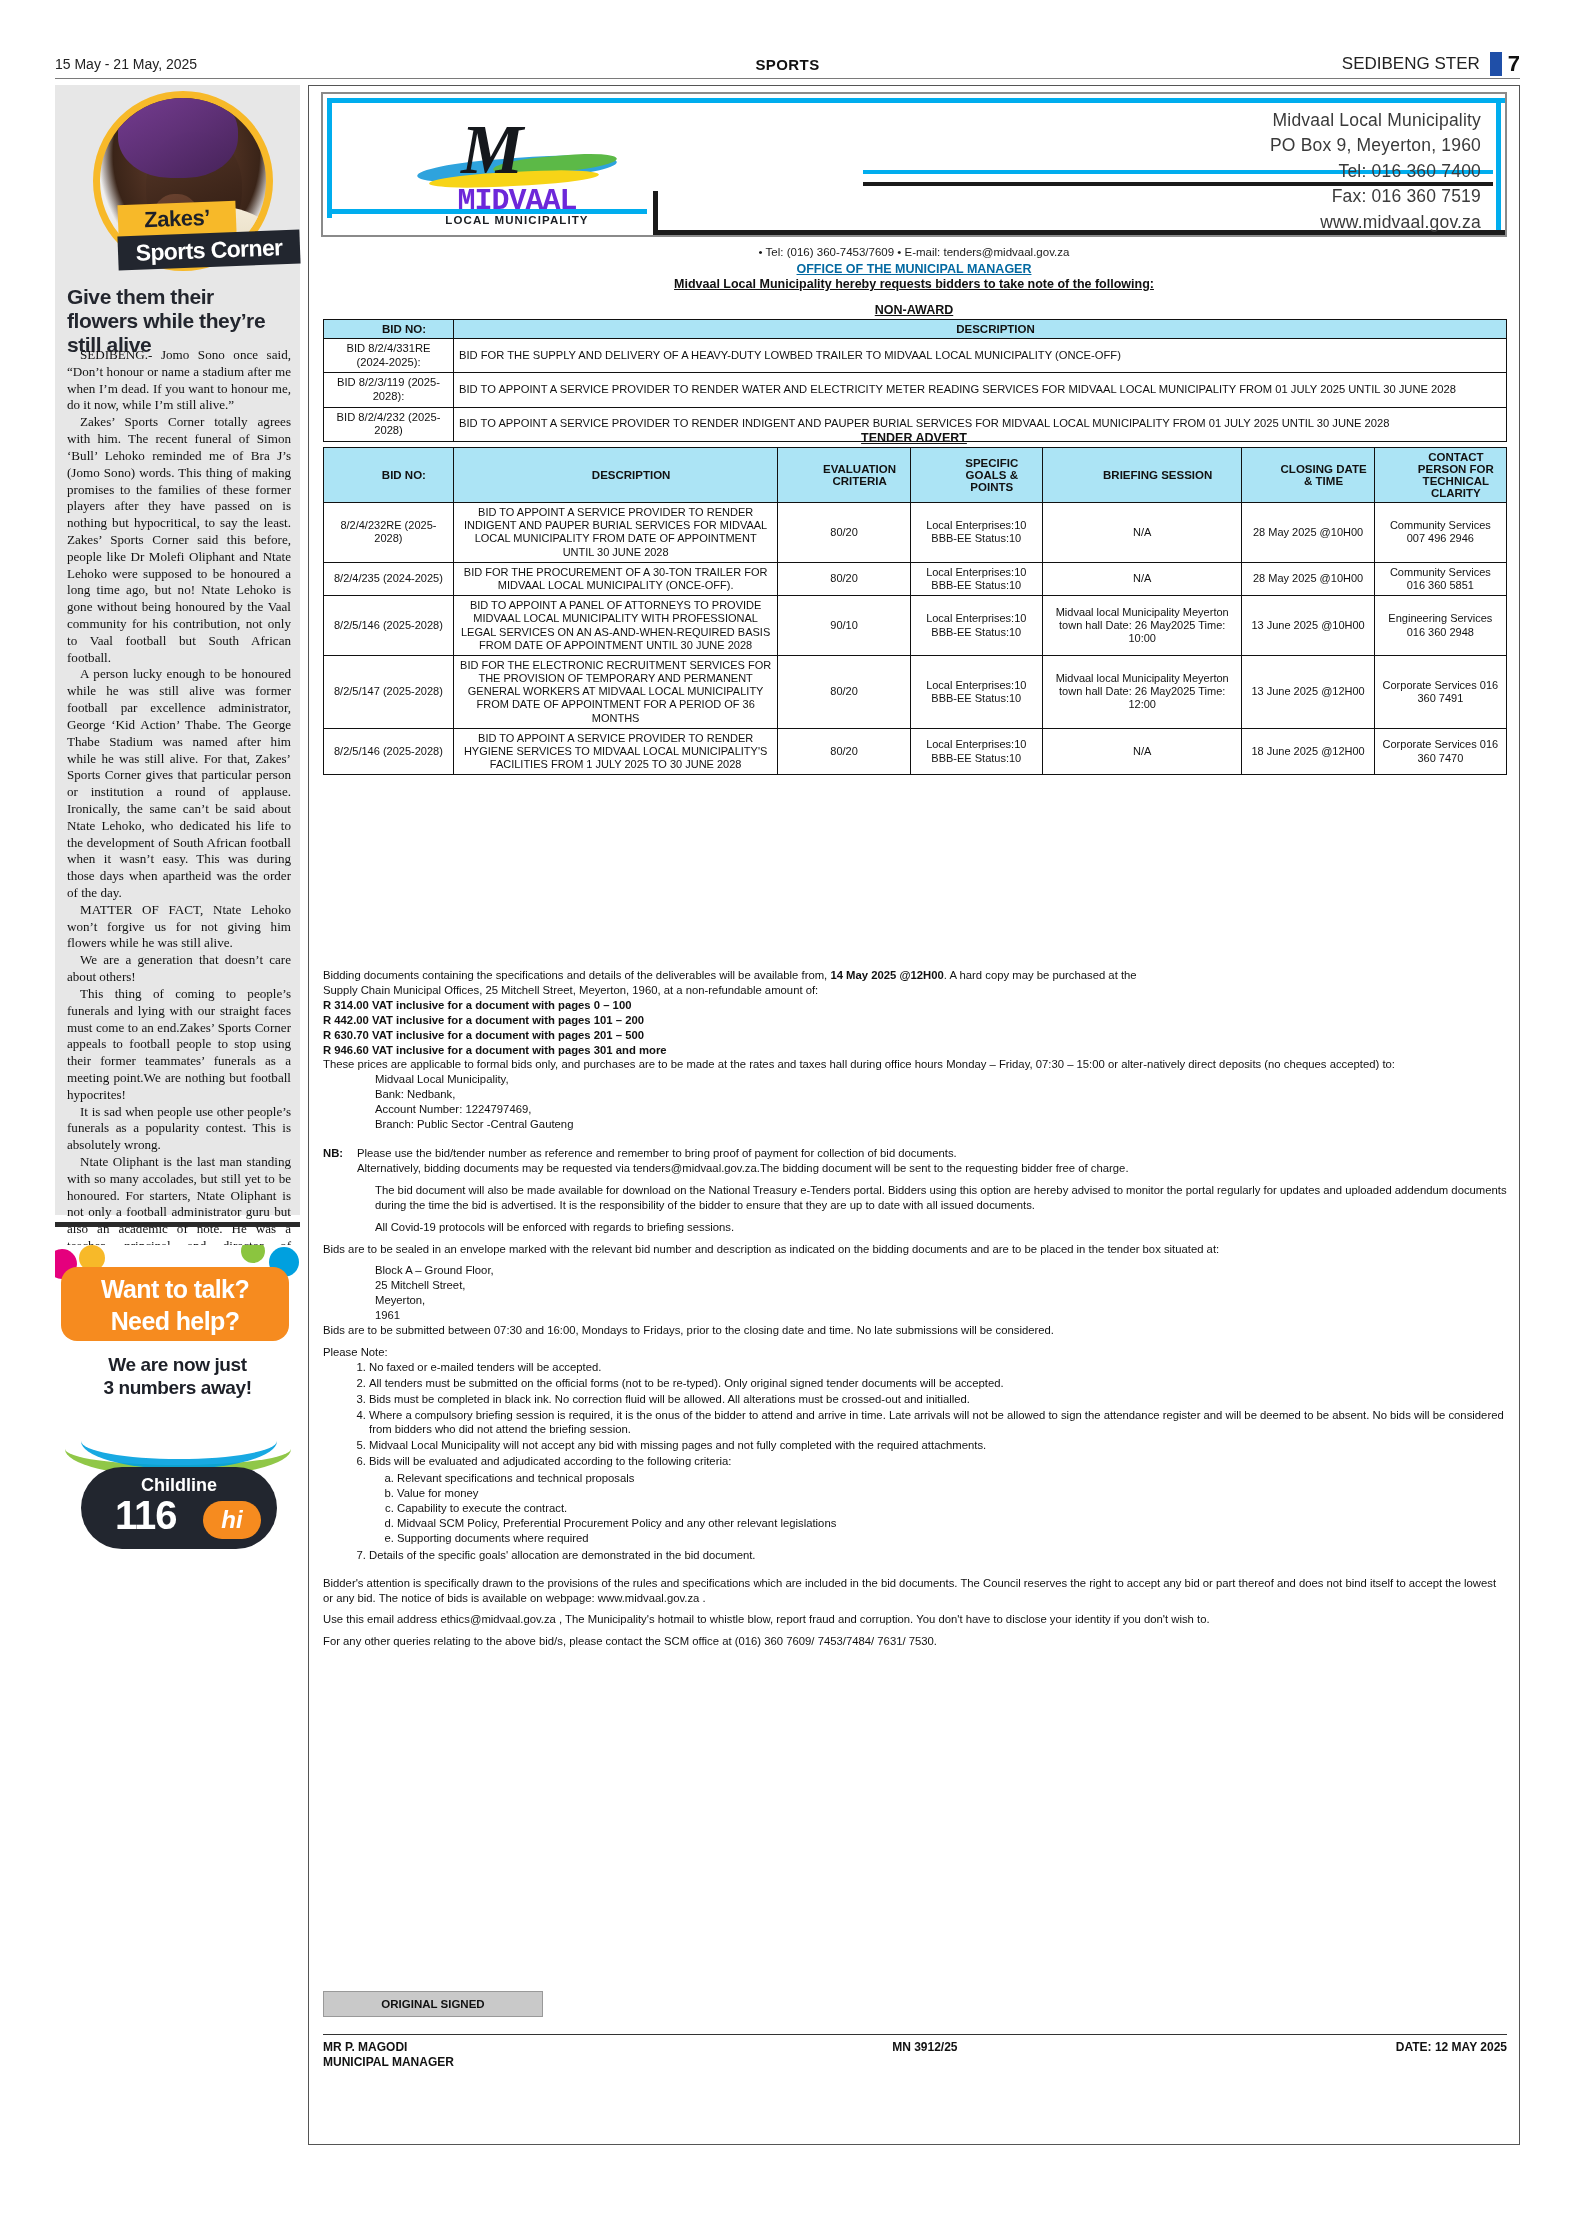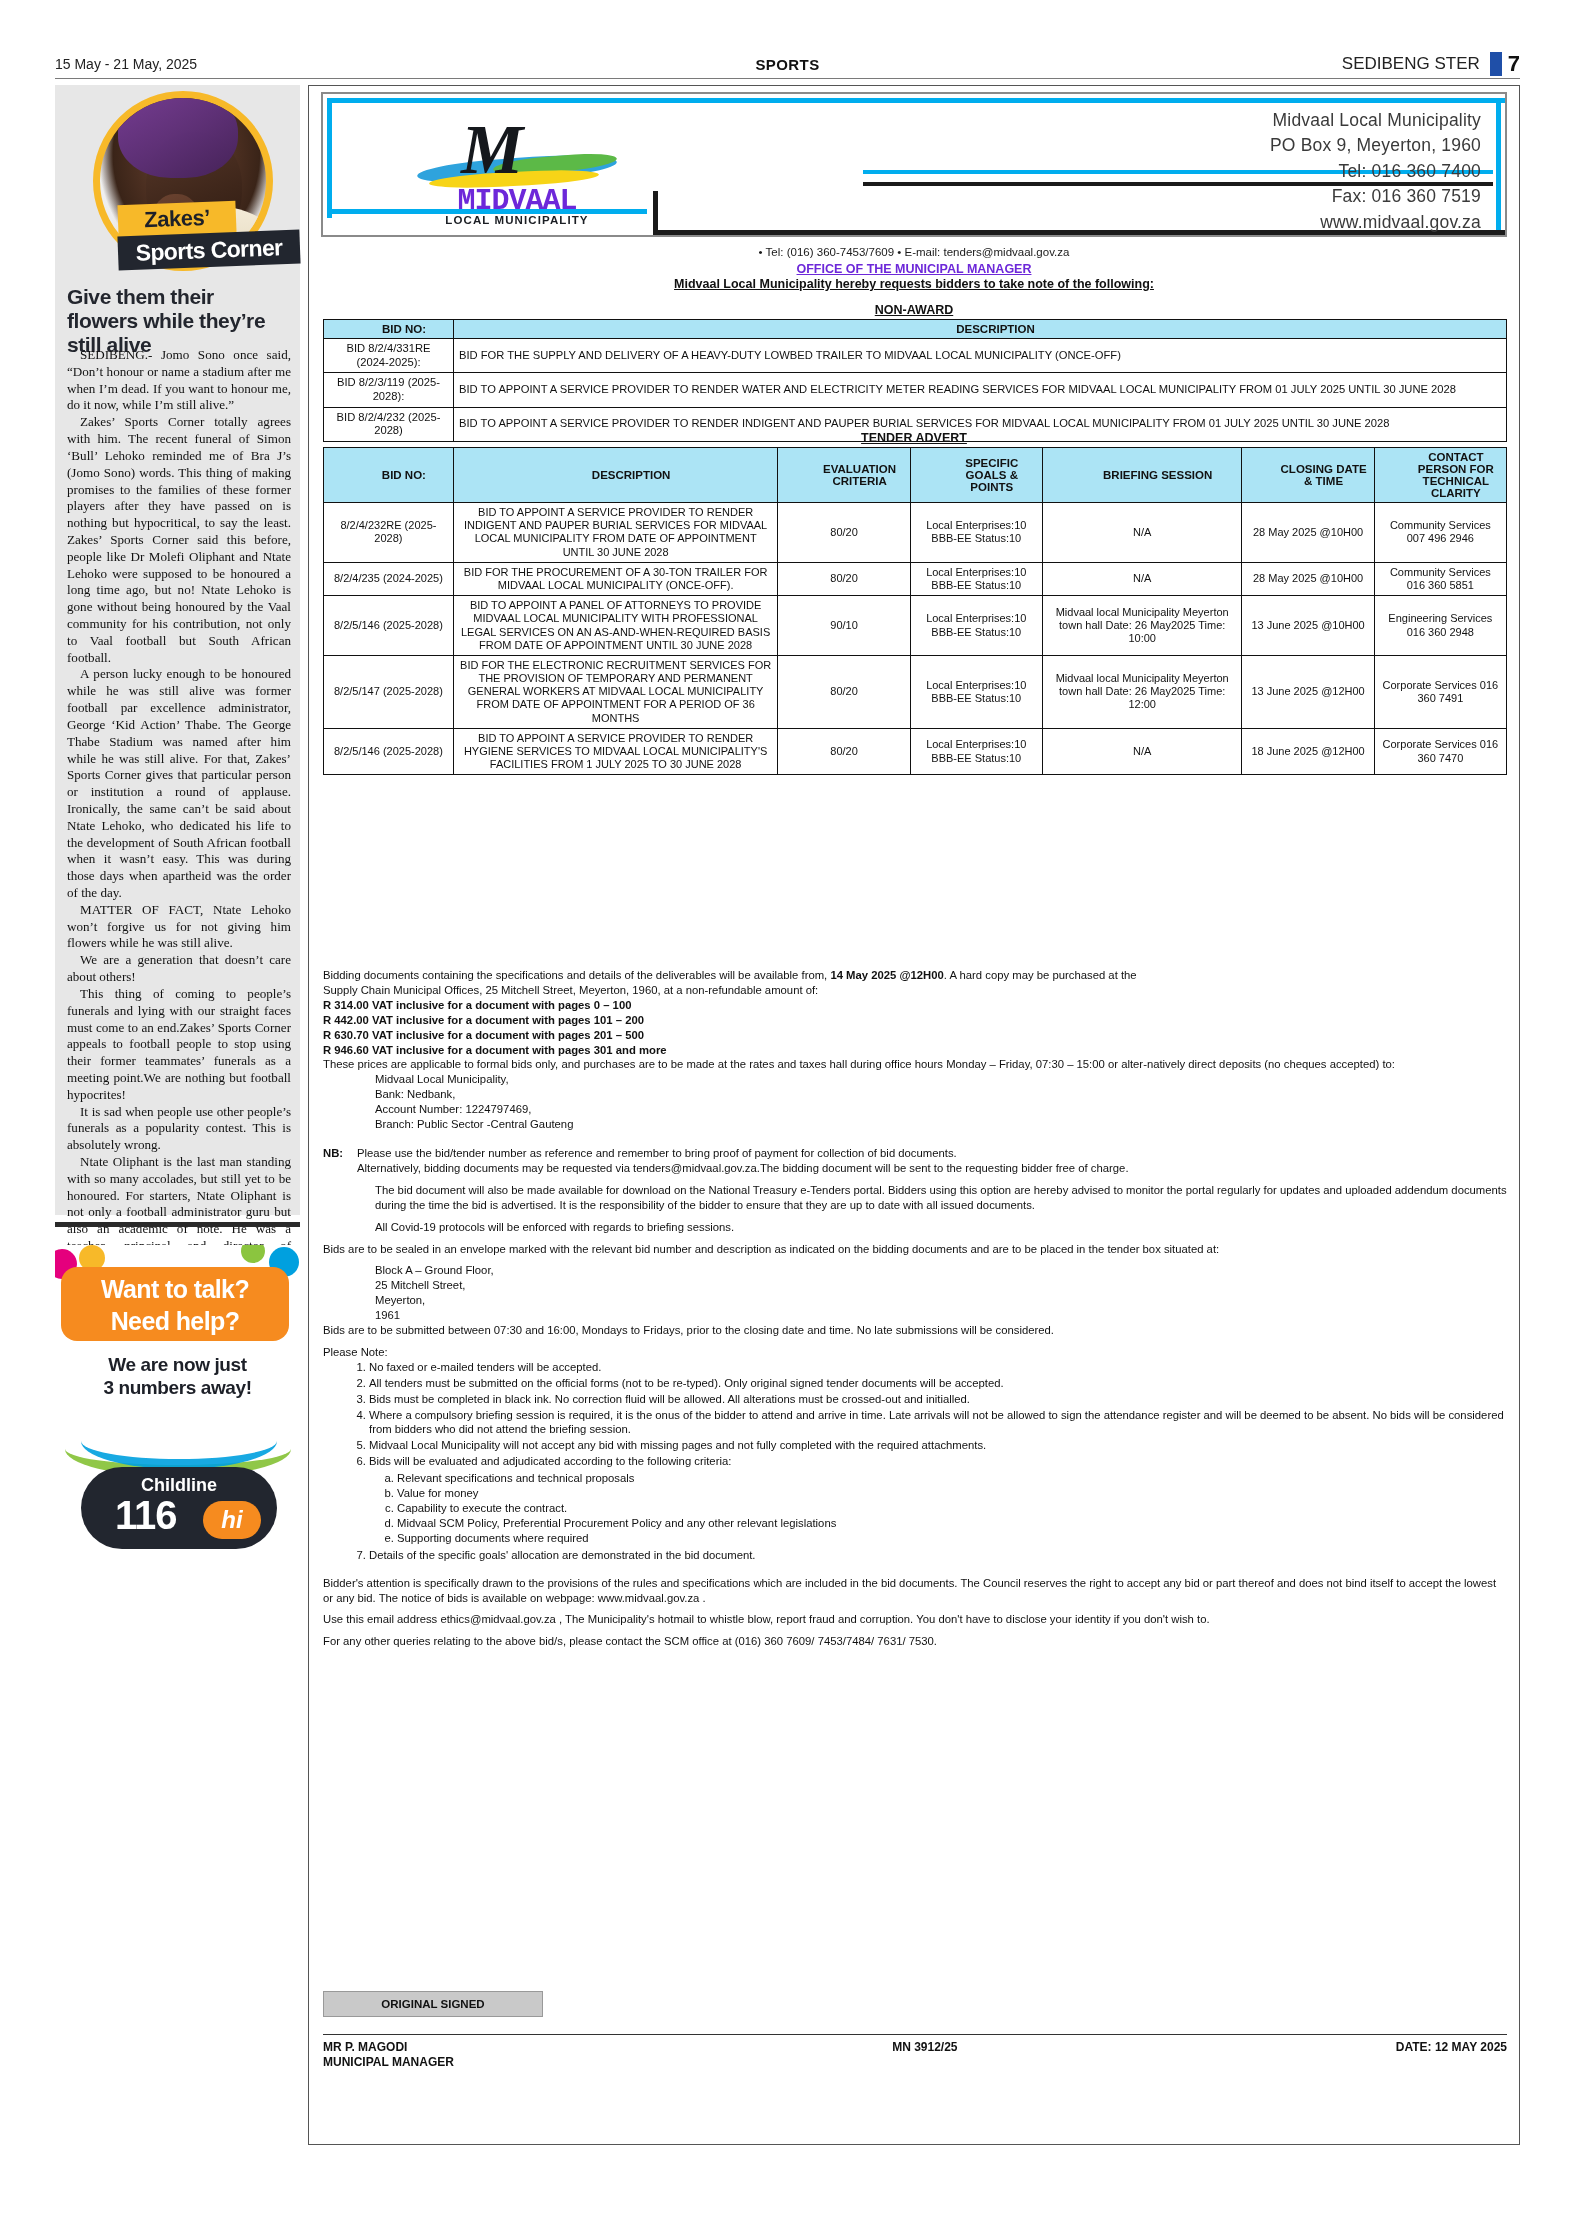--- a/index.html
+++ b/index.html
@@ -214,21 +214,21 @@
     color:#3a3a3a; letter-spacing:0.2px;
   }
 
   .contactline {
     position:absolute; left:0; right:0; top:160px; text-align:center;
     font-family:"Liberation Sans", sans-serif; font-size:11.5px; color:#1a1a1a;
   }
   .office-head {
     position:absolute; left:0; right:0; top:176px; text-align:center;
     font-family:"Liberation Sans", sans-serif; font-weight:bold; font-size:12.5px;
-    text-decoration:underline; color:#6d28d9;
+    text-decoration:underline; color:#0369a1;
   }
   .office-sub {
     position:absolute; left:0; right:0; top:191px; text-align:center;
     font-family:"Liberation Sans", sans-serif; font-weight:bold; font-size:12.5px;
     text-decoration:underline; color:#111;
   }
   .nonaward-title {
     position:absolute; left:0; right:0; top:217px; text-align:center;
     font-family:"Liberation Sans", sans-serif; font-weight:bold; font-size:12.5px;
     text-decoration:underline; color:#111;

